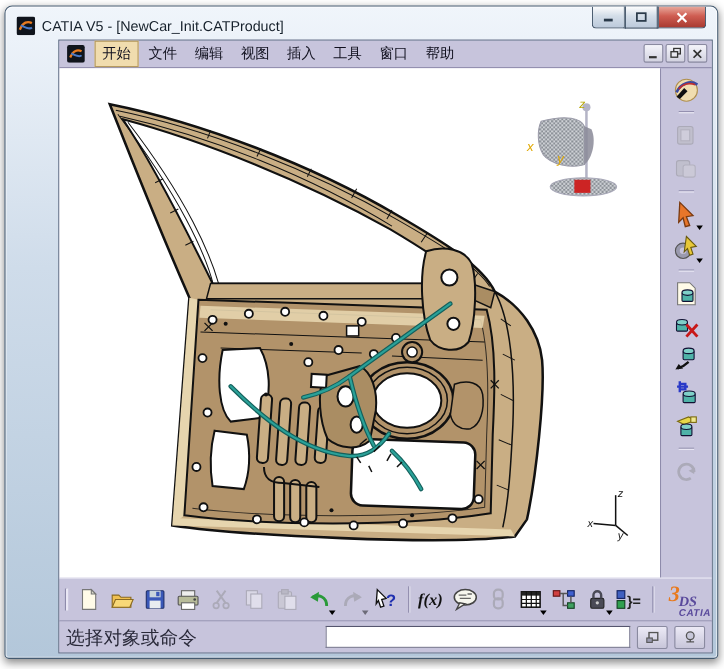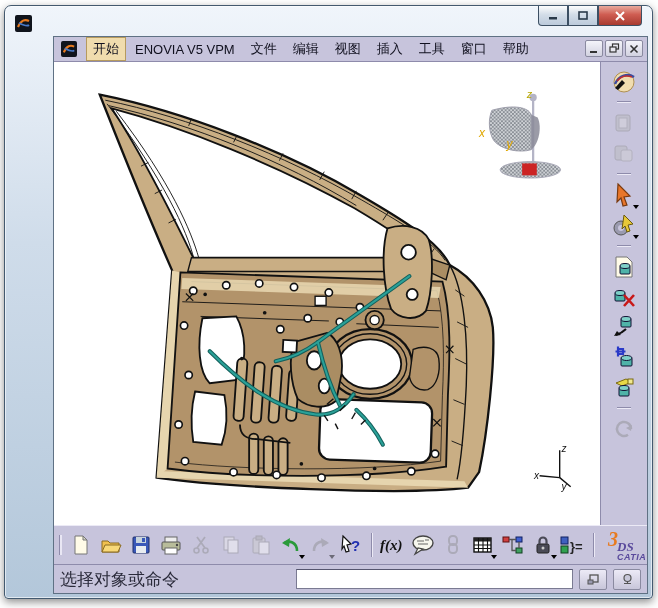--- a/index.html
+++ b/index.html
@@ -96,20 +96,21 @@
 <body>
 
 <div class="win">
 
   <div class="titlebar">
     <svg class="app-icon16" viewBox="0 0 17 17">
       <rect x="0" y="0" width="17" height="17" rx="2" fill="#10141c"></rect>
       <path d="M3,12 C6,5 10,4 14,6" stroke="#e87a1e" stroke-width="2.2" fill="none"></path>
       <path d="M4,8 C8,10 12,12 14,10" stroke="#4a7ac8" stroke-width="1.8" fill="none"></path>
     </svg>
+    <span class="title-text">CATIA V5 - [NewCar_Init.CATProduct]</span>
     <div class="winbtns">
       <div class="wbtn first">
         <svg width="12" height="10">
             <rect x="2" y="6" width="8" height="2.5" fill="#2a3a4a"></rect>
           </svg>
       </div>
       <div class="wbtn">
         <svg width="12" height="10">
             <rect x="2" y="1" width="8" height="7" fill="none" stroke="#2a3a4a" stroke-width="1.6"></rect>
           </svg>
@@ -124,21 +125,20 @@
 
   <div class="frame">
 
     <div class="menubar">
       <svg class="menu-appicon" viewBox="0 0 17 17">
         <rect x="0" y="0" width="17" height="17" rx="2" fill="#10141c"></rect>
         <path d="M3,12 C6,5 10,4 14,6" stroke="#e87a1e" stroke-width="2.2" fill="none"></path>
         <path d="M4,8 C8,10 12,12 14,10" stroke="#4a7ac8" stroke-width="1.8" fill="none"></path>
       </svg>
       <span class="menu-item active">开始</span>
-      <span class="menu-item">ENOVIA V5 VPM</span>
       <span class="menu-item">文件</span>
       <span class="menu-item">编辑</span>
       <span class="menu-item">视图</span>
       <span class="menu-item">插入</span>
       <span class="menu-item">工具</span>
       <span class="menu-item">窗口</span>
       <span class="menu-item">帮助</span>
       <div class="mdi">
         <div class="mdibtn">
           <svg width="10" height="10">

